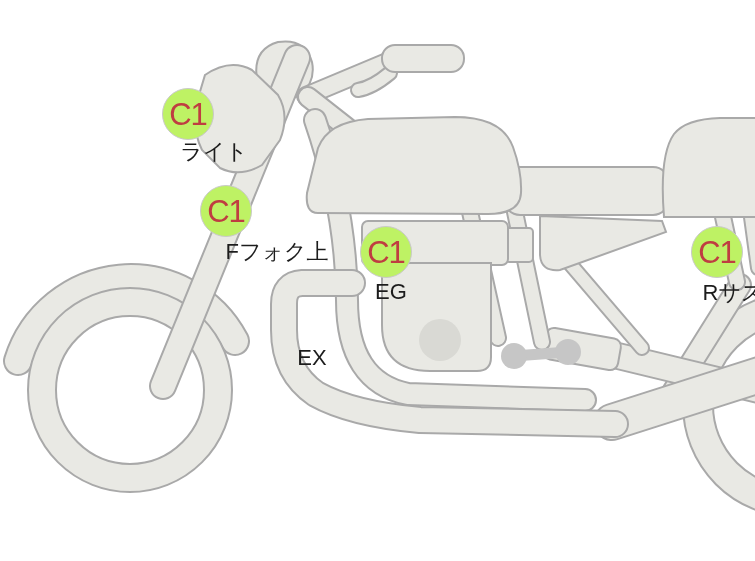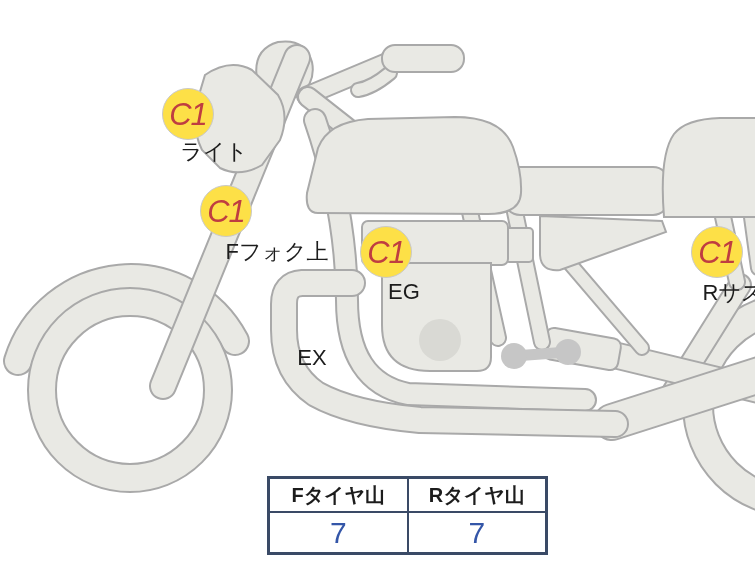--- a/index.html
+++ b/index.html
@@ -24,23 +24,23 @@
   .tube-o{fill:none;stroke:var(--outline);stroke-linecap:round;stroke-linejoin:round;}
   .tube-i{fill:none;stroke:var(--body-fill);stroke-linecap:round;stroke-linejoin:round;}
   .rim{fill:none;stroke:var(--body-fill);}
   .edge{fill:none;stroke:var(--outline);stroke-width:2;}
   .detail{fill:var(--detail-gray);}
   .detail-stroke{stroke:var(--detail-gray);stroke-width:11;stroke-linecap:round;fill:none;}
   .engine-dot{fill:var(--engine-dot);}
   
   .marker{
     position:absolute;width:52px;height:52px;border-radius:50%;
-    background:#fde047;border:1.5px solid #c9c9c9;box-sizing:border-box;
+    background:#bef264;border:1.5px solid #c9c9c9;box-sizing:border-box;
     display:flex;align-items:center;justify-content:center;
-    font-size:31px;line-height:1;color:var(--marker-red);letter-spacing:-1px;font-style:italic;
+    font-size:31px;line-height:1;color:var(--marker-red);letter-spacing:-1px;
   }
   .part-label{
     position:absolute;transform:translateX(-50%);white-space:nowrap;
     font-size:22px;color:var(--label-text);
   }
   
   .tire-table{
     position:absolute;left:267px;top:476px;width:281px;height:74px;
     border-collapse:collapse;table-layout:fixed;background:#fff;
   }
@@ -185,30 +185,18 @@
     </div>
   <div class="marker" style="left:360px;top:226px;">
       <span>C1</span>
     </div>
   <div class="marker" style="left:691px;top:226px;">
       <span>C1</span>
     </div>
 
   <div class="part-label" style="left:214px;top:137px;">ライト</div>
   <div class="part-label" style="left:277px;top:237px;">Fフォク上</div>
-  <div class="part-label" style="left:404px;top:279px;text-align:center;">EG</div>
+  <div class="part-label" style="left:391px;top:279px;text-align:center;">EG</div>
   <div class="part-label" style="left:312px;top:345px;">EX</div>
   <div class="part-label" style="left:733px;top:278px;">Rサス</div>
 
-  <table class="tire-table">
-    <tbody>
-      <tr>
-        <td class="hdr">Fタイヤ山</td>
-        <td class="hdr">Rタイヤ山</td>
-      </tr>
-      <tr>
-        <td class="val">7</td>
-        <td class="val">7</td>
-      </tr>
-    </tbody>
-  </table>
 
 </div>
 
 </body></html>

